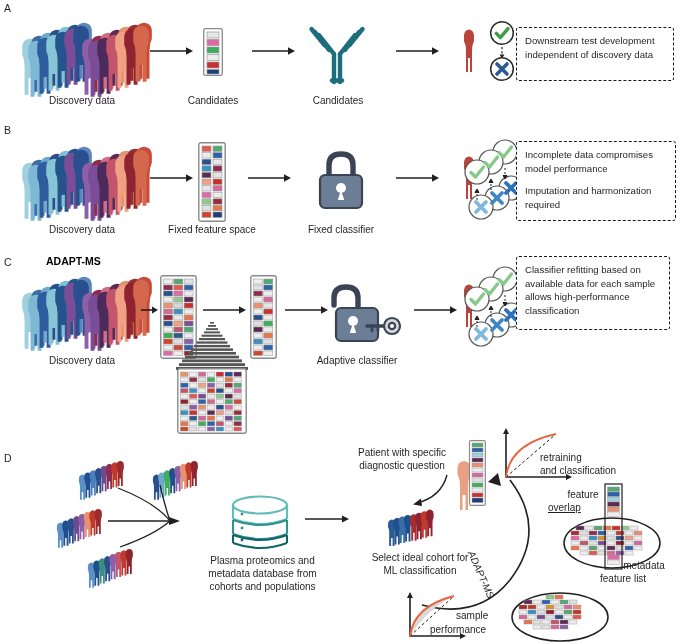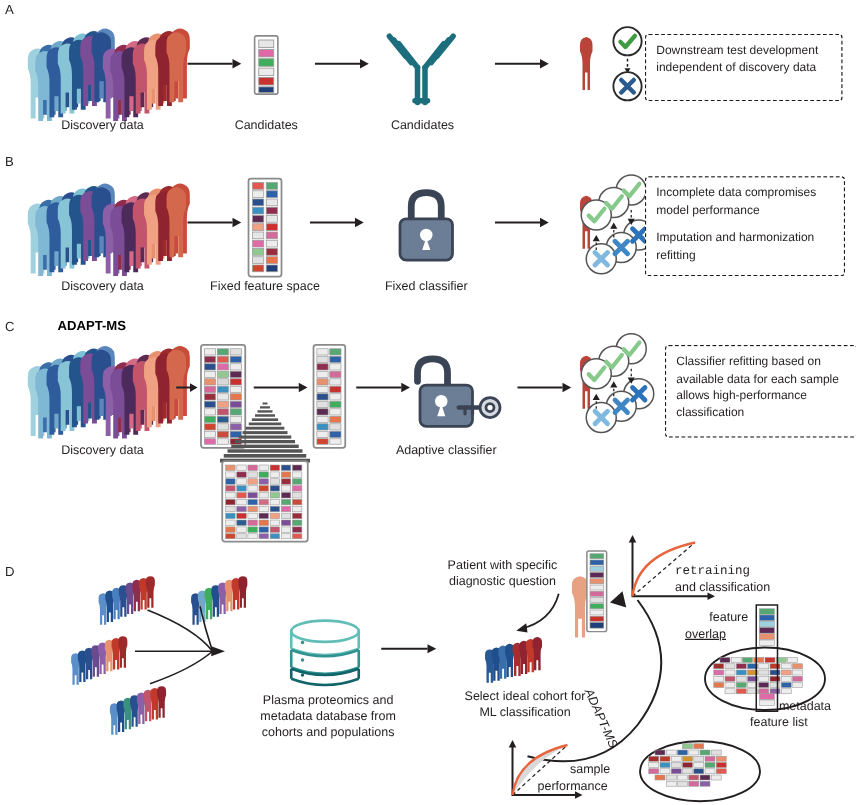--- a/index.html
+++ b/index.html
@@ -423,21 +423,21 @@
         <path d="M33 51 L33 43" stroke-dasharray="2 2" fill="none"></path>
         <path d="M31 43.5 L33 40 L35 43.5 Z"></path>
         <path d="M19 61 L19 53" stroke-dasharray="2 2" fill="none"></path>
         <path d="M17 53.5 L19 50 L21 53.5 Z"></path>
       </g>
     </svg>
   </div>
 
   <div class="callout" style="left:516px; top:141px; width:160px; height:80px;">
     <p>Incomplete data compromises model performance</p>
-    <p>Imputation and harmonization refitting</p>
+    <p>Imputation and harmonization required</p>
   </div>
 
   <div class="panel-letter" style="left:4px; top:256px;">C</div>
   <div class="panel-title" style="left:46px; top:255px;">ADAPT-MS</div>
 
   <div class="svgbox" style="left:14px; top:278px;">
     <svg width="140" height="72" viewBox="0 0 140 72">
       <g>
         <g transform="translate(0,0)">
           <g transform="translate(2,14) scale(0.78,0.80)" fill="#9fd0dd">
@@ -788,21 +788,21 @@
         <path d="M47 29 L47 37" stroke-dasharray="2 2" fill="none"></path>
         <path d="M45 36.5 L47 40 L49 36.5 Z"></path>
         <path d="M33 51 L33 43" stroke-dasharray="2 2" fill="none"></path>
         <path d="M31 43.5 L33 40 L35 43.5 Z"></path>
         <path d="M19 61 L19 53" stroke-dasharray="2 2" fill="none"></path>
         <path d="M17 53.5 L19 50 L21 53.5 Z"></path>
       </g>
     </svg>
   </div>
 
-  <div class="callout" style="left:516px; top:276px; width:154px; height:74px;margin-left:16px;">
+  <div class="callout" style="left:516px; top:256px; width:154px; height:74px;">
     <p>Classifier refitting based on available data for each sample allows high-performance classification</p>
   </div>
 
   <div class="panel-letter" style="left:4px; top:452px;">D</div>
 
   <div class="svgbox" style="left:76px; top:462px;">
     <svg width="60" height="32" viewBox="0 0 60 32">
       <defs>
         <g id="pD">
           <path d="M11 71 L11 36 Q11 27 8 21 L8 12 Q8 4 14 2 Q18 0 22 2 Q28 4 28 12 L28 21 Q25 27 25 36 L25 71 L20 71 L20 50 L16 50 L16 71 Z"></path>
@@ -1044,21 +1044,21 @@
 
   <div class="svgbox" style="left:500px; top:430px;">
     <svg width="76" height="58" viewBox="0 0 76 58">
       <path d="M6 0 L6 47 L70 47" fill="none" stroke="#231f20" stroke-width="1.6"></path>
       <path d="M3 4 L6 -2 L9 4 Z" fill="#231f20"></path>
       <path d="M66 44 L72 47 L66 50 Z" fill="#231f20"></path>
       <path d="M6 47 L56 4" fill="none" stroke="#231f20" stroke-width="1" stroke-dasharray="3 2.4"></path>
       <path d="M6 47 Q10 14 56 4" fill="none" stroke="#e8643c" stroke-width="1.9"></path>
     </svg>
   </div>
-  <div class="caption" style="left:540px; top:452px; width:80px; text-align:left;font-family:Liberation Mono, monospace;">retraining</div>
+  <div class="caption" style="left:540px; top:452px; width:80px; text-align:left;">retraining</div>
   <div class="caption" style="left:540px; top:465px; width:110px; text-align:left;">and classification</div>
 
   <div class="caption" style="left:548px; top:489px; width:70px; text-align:center;">feature</div>
   <div class="caption" style="left:548px; top:502px; width:70px; text-align:left;text-decoration:underline;">overlap</div>
 
   <div class="svgbox" style="left:562px; top:512px;">
     <svg width="112" height="62" viewBox="0 0 112 62">
       <ellipse cx="50" cy="31" rx="48" ry="25" fill="#fff" stroke="#231f20" stroke-width="1.5"></ellipse>
       <g stroke="#9a9a9a" stroke-width="0.45">
         <rect x="14" y="14" width="8" height="4" fill="#5c2a52"></rect>

